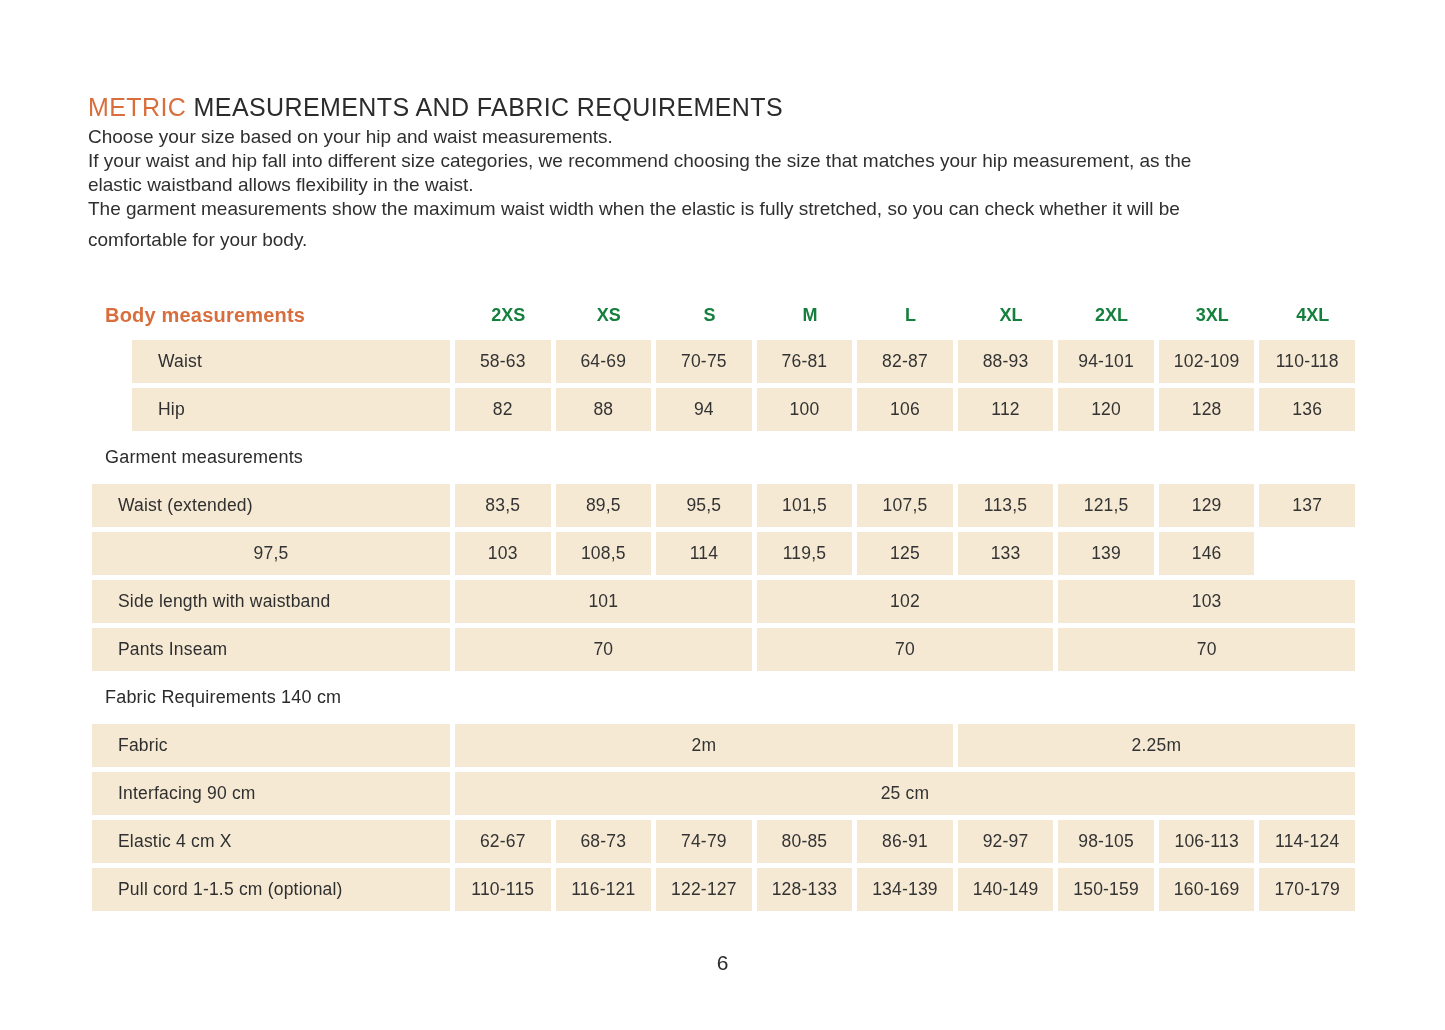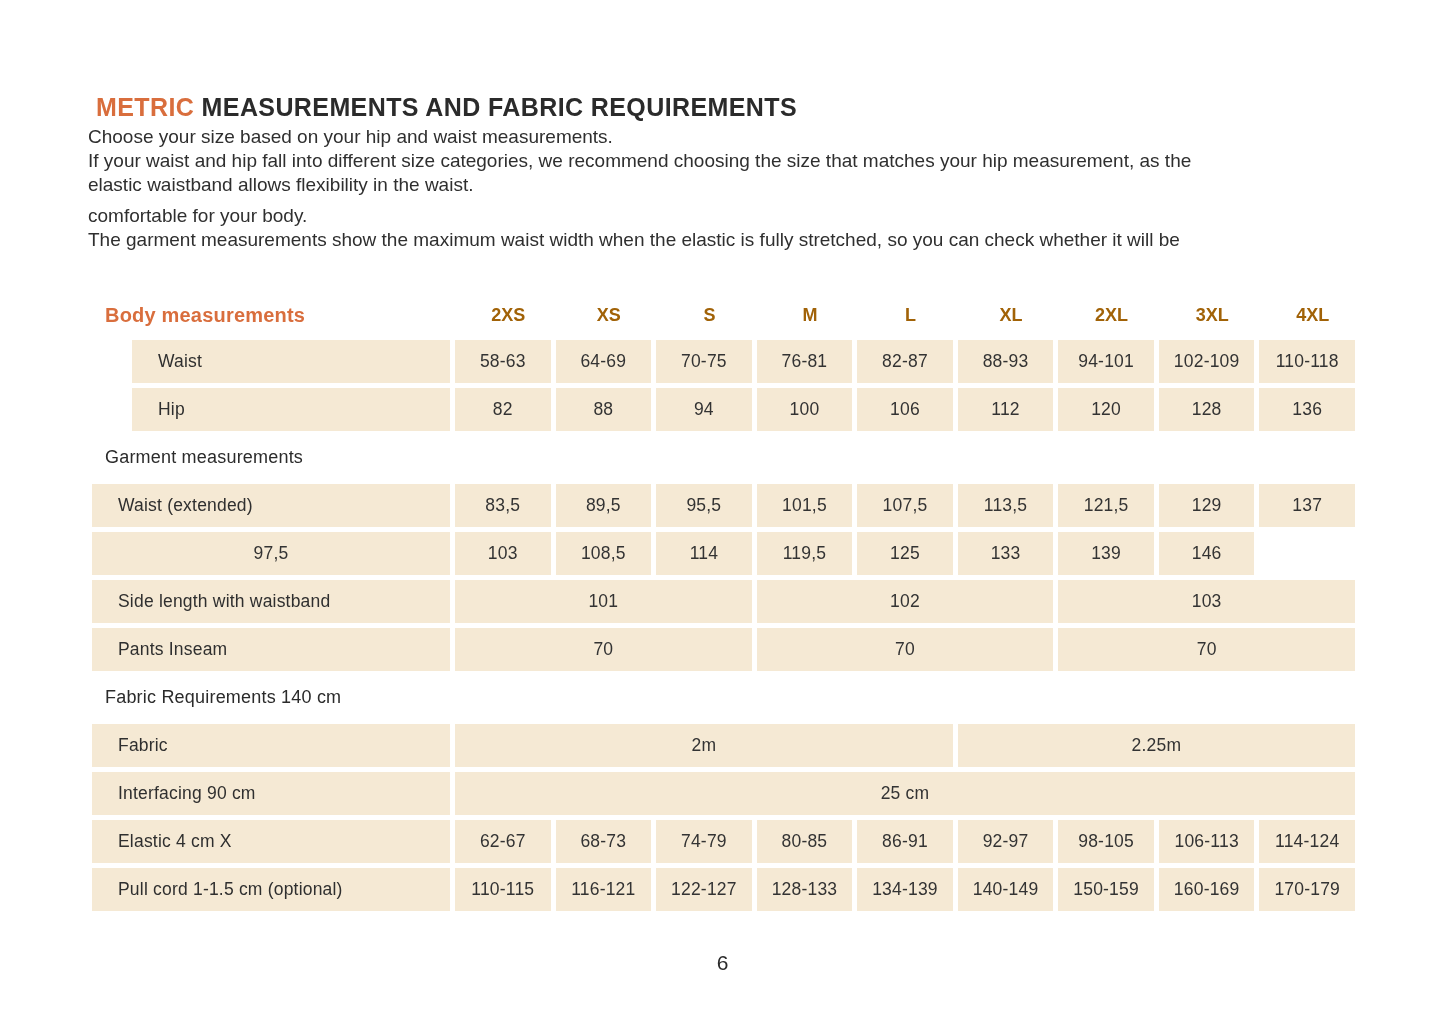--- a/index.html
+++ b/index.html
@@ -15,23 +15,23 @@
   }
   .page{
     position:relative;
     width:1445px;
     height:1030px;
     background:#ffffff;
     overflow:hidden;
   }
   .doc-title{
     position:absolute;
-    left:96px; top:93px;
+    left:88px; top:93px;
     font-size:25px;
-    font-weight:700;
+    font-weight:400;
     letter-spacing:0.4px;
     color:#2b2b2b;
     white-space:nowrap;
   }
   .doc-title .accent{ color:var(--accent); }
   .intro{
     position:absolute;
     left:88px; top:125px;
     width:1250px;
     font-size:19px;
@@ -57,21 +57,21 @@
     font-size:20px;
     font-weight:600;
     color:var(--accent);
     padding-left:13px;
     letter-spacing:0.2px;
   }
   .hsize{
     font-size:18px;
     font-weight:600;
     text-align:center;
-    color:#a16207;
+    color:#15803d;
   }
   .cell{
     background:var(--cell);
     height:43px;
     display:flex;
     align-items:center;
     justify-content:center;
     font-size:17.5px;
     color:#333333;
     letter-spacing:0.2px;
@@ -109,22 +109,22 @@
 <div class="page">
 
   <div class="doc-title">
     <span class="accent">METRIC</span><span> MEASUREMENTS AND FABRIC REQUIREMENTS</span>
   </div>
 
   <div class="intro">
     <div class="line">Choose your size based on your hip and waist measurements.</div>
     <div class="line">If your waist and hip fall into different size categories, we recommend choosing the size that matches your hip measurement, as the</div>
     <div class="line">elastic waistband allows flexibility in the waist.</div>
+    <div class="line">The garment measurements show the maximum waist width when the elastic is fully stretched, so you can check whether it will be</div>
     <div class="line spaced">comfortable for your body.</div>
-    <div class="line">The garment measurements show the maximum waist width when the elastic is fully stretched, so you can check whether it will be</div>
   </div>
 
   <div class="size-table" id="size-table">
       <div class="trow header-row">
         <div class="hlabel">Body measurements</div>
         <div class="hsize">2XS</div>
         <div class="hsize">XS</div>
         <div class="hsize">S</div>
         <div class="hsize">M</div>
         <div class="hsize">L</div>

